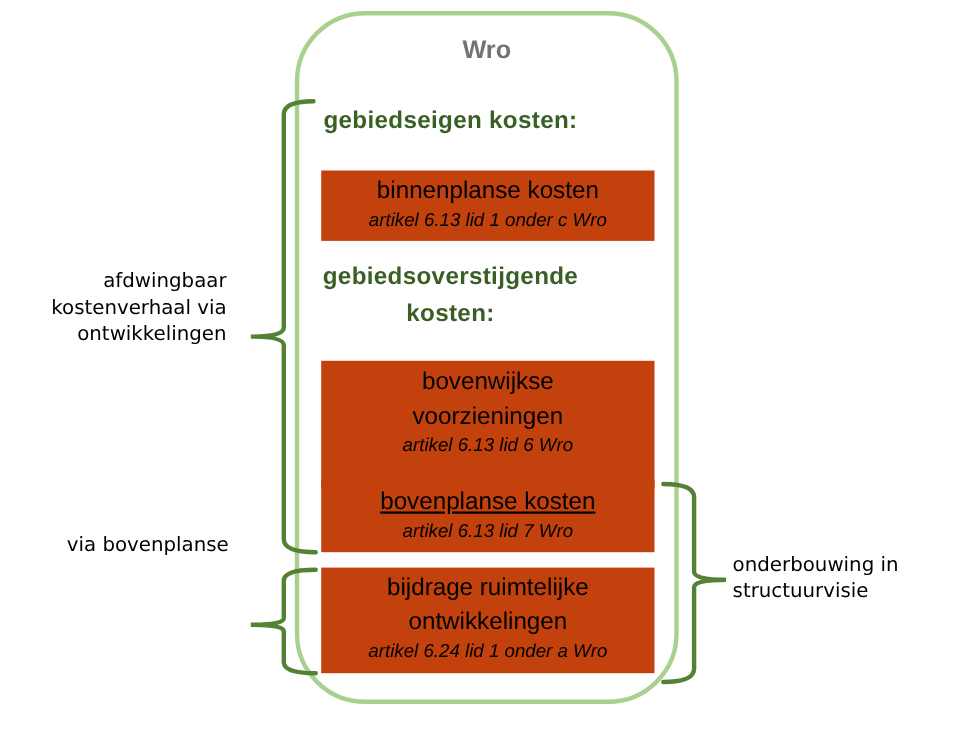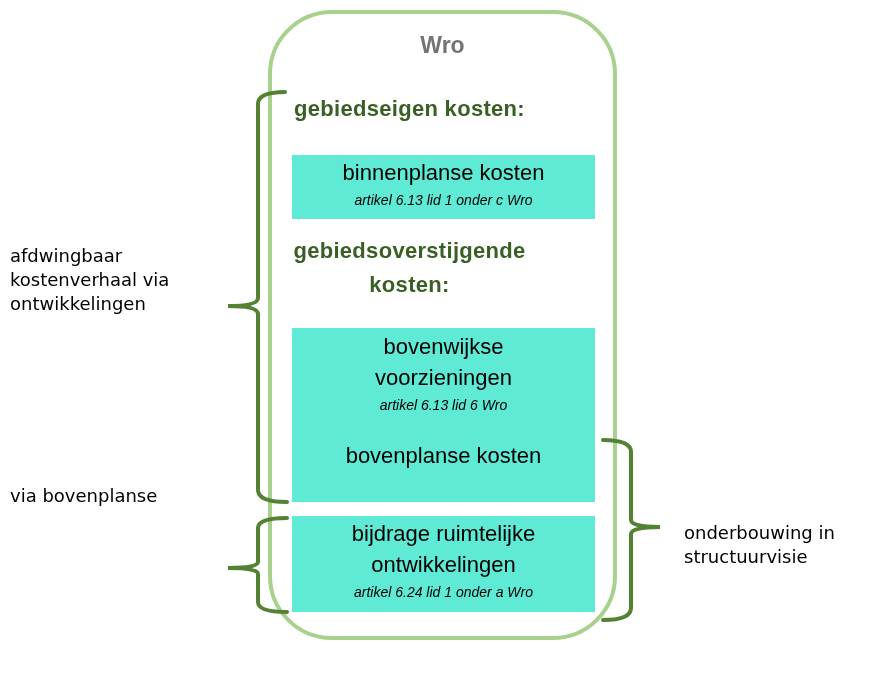--- a/index.html
+++ b/index.html
@@ -1,24 +1,24 @@
 <!DOCTYPE html>
 <html><head>
 <meta charset="utf-8">
 <style>
   html, body { margin: 0; padding: 0; background: #ffffff; }
   body { width: 873px; height: 682px; position: relative; overflow: hidden; font-family: "Liberation Sans", sans-serif; }
   .frame { position: absolute; left: 268px; top: 10px; width: 349px; height: 630px; border: 4px solid #a9d18e; border-radius: 64px; box-sizing: border-box; }
   .title { position: absolute; left: 268px; width: 349px; top: 32px; text-align: center; font-weight: bold; font-size: 23px; color: #737373; }
   .heading { position: absolute; left: 268px; width: 283px; text-align: center; font-weight: bold; font-size: 22px; color: #3a5f24; line-height: 34px; letter-spacing: 0.3px; }
-  .box { position: absolute; left: 292px; width: 303px; background: #5eead4; text-align: center; color: #000; }
+  .box { position: absolute; left: 292px; width: 303px; background: #c2410c; text-align: center; color: #000; }
   .box .main { font-size: 22px; line-height: 31px; }
-  .box .sub { font-family: "Liberation Sans", sans-serif; font-style: italic; font-size: 14px; line-height: 24px; }
+  .box .sub { font-family: "Liberation Sans", sans-serif; font-style: italic; font-size: 17px; line-height: 24px; }
   .label { position: absolute; font-family: "DejaVu Sans", sans-serif; font-size: 18px; line-height: 24px; color: #000; }
-  .label.right-align { }
+  .label.right-align { text-align: right; }
   svg.braces { position: absolute; left: 0; top: 0; }
 </style>
 </head>
 <body>
 
 <div class="frame"></div>
 
 <div class="title">Wro</div>
 
 <div class="heading" style="top:92px;">
@@ -35,40 +35,41 @@
   <div>kosten:</div>
 </div>
 
 <div class="box" style="top:328px; height:116px;">
   <div class="main" style="margin-top:3px;">bovenwijkse</div>
   <div class="main">voorzieningen</div>
   <div class="sub">artikel 6.13 lid 6 Wro</div>
 </div>
 
 <div class="box" style="top:437px; height:65px;">
-  <div class="main" style="margin-top:3px;">bovenplanse kosten</div>
+  <div class="main" style="margin-top:3px;text-decoration:underline;">bovenplanse kosten</div>
+  <div class="sub">artikel 6.13 lid 7 Wro</div>
 </div>
 
 <div class="box" style="top:516px; height:96px;">
   <div class="main" style="margin-top:2px;">bijdrage ruimtelijke</div>
   <div class="main">ontwikkelingen</div>
   <div class="sub">artikel 6.24 lid 1 onder a Wro</div>
 </div>
 
 <div class="label right-align" style="left:10px; width:196px; top:244px;">
   <div>afdwingbaar</div>
   <div>kostenverhaal via</div>
   <div>ontwikkelingen</div>
 </div>
 
 <div class="label right-align" style="left:10px; width:198px; top:484px;">
   <div>via bovenplanse</div>
 </div>
 
-<div class="label" style="left:684px; top:502px;margin-top:19px;">
+<div class="label" style="left:666px; top:502px;">
   <div>onderbouwing in</div>
   <div>structuurvisie</div>
 </div>
 
 <svg class="braces" width="873" height="682" viewBox="0 0 873 682">
 
   <path d="M285 92 Q258 92 258 104 L258 298 Q258 306 228 306 Q258 306 258 314 L258 490 Q258 502 287 502" fill="none" stroke="#548235" stroke-width="4" stroke-linecap="round"></path>
 
   <path d="M287 518 Q258 518 258 528 L258 562 Q258 568 228 568 Q258 568 258 574 L258 602 Q258 612 287 612" fill="none" stroke="#548235" stroke-width="4" stroke-linecap="round"></path>
 

